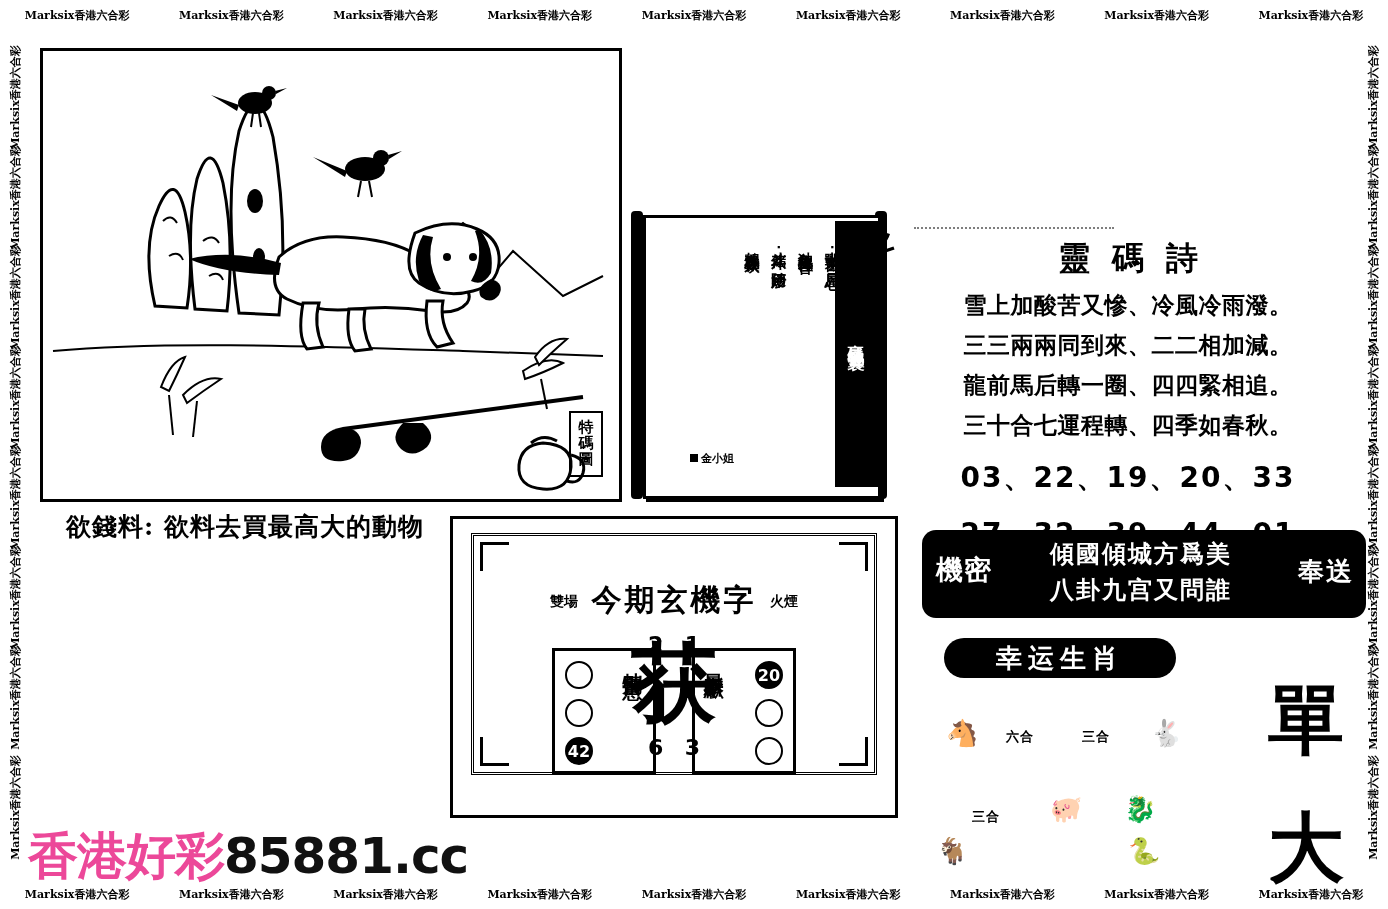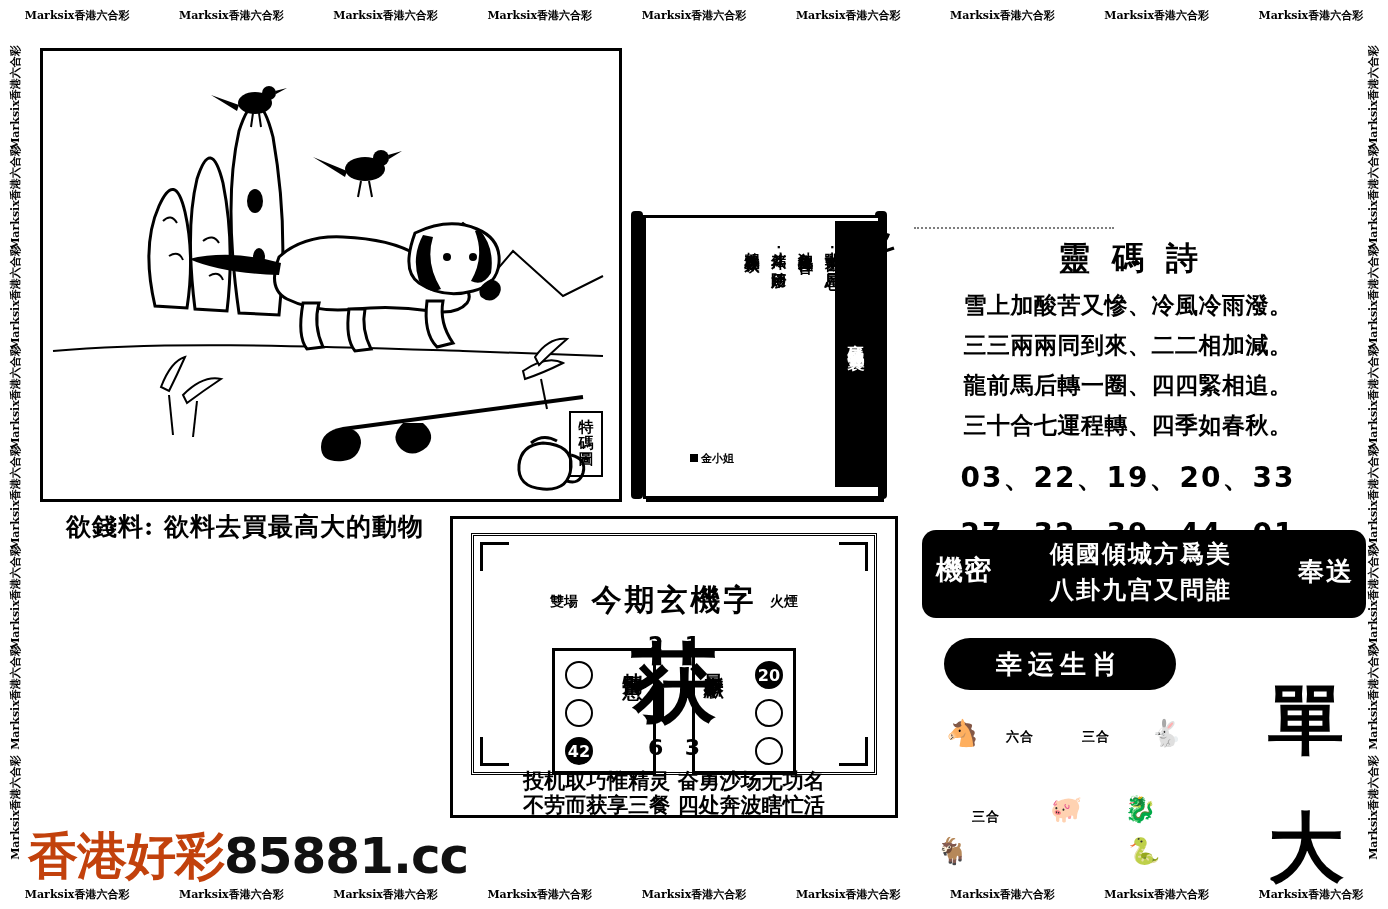--- a/index.html
+++ b/index.html
@@ -164,21 +164,21 @@
   .confid .c1 { top:8px; }
   .confid .c2 { top:44px; }
   .confid .gift {
     position:absolute; right:12px; top:24px;
     font-family:"DejaVu Serif", serif; font-size:26px; font-weight:bold;
     letter-spacing:2px;
   }
 
   
   .lucky-pill {
-    position:absolute; left:914px; top:608px; width:232px; height:52px;
+    position:absolute; left:914px; top:608px; width:232px; height:40px;
     background:#000; border-radius:26px; color:#fff;
     display:flex; align-items:center; justify-content:center;
     font-family:"DejaVu Serif", serif; font-size:26px; font-weight:bold;
     letter-spacing:6px;
   }
   .zodiac-area {
     position:absolute; left:880px; top:668px; width:290px; height:170px;
   }
   .zod {
     position:absolute; font-family:"DejaVu Serif", serif;
@@ -253,21 +253,21 @@
     font-family:"DejaVu Serif", serif; font-weight:bold;
     font-size:21px; line-height:1.15; text-align:center; white-space:nowrap;
   }
 
   
   .overlay {
     position:absolute; left:28px; bottom:22px; width:900px; height:64px;
     font-family:"DejaVu Sans", sans-serif; font-weight:bold;
     font-size:50px; white-space:nowrap; letter-spacing:-1px;
   }
-  .overlay .red { color:#c2410c;font-family:Liberation Mono, monospace; }
+  .overlay .red { color:#ec4899;font-family:Liberation Mono, monospace; }
   .overlay .blk { color:#111; }
 </style>
 </head>
 <body>
 
 <div class="wm-top">
   <span>Marksix香港六合彩</span>
   <span>Marksix香港六合彩</span>
   <span>Marksix香港六合彩</span>
   <span>Marksix香港六合彩</span>
@@ -480,23 +480,19 @@
       </div>
 
       <div class="bigcenter">获</div>
 
       <div class="digit" style="left:174px; top:96px;">2</div>
       <div class="digit" style="right:174px; top:96px;">1</div>
       <div class="digit" style="left:174px; bottom:12px;">6</div>
       <div class="digit" style="right:174px; bottom:12px;">3</div>
     </div>
 
-    <div class="mbox-foot">
-      <div>投机取巧惟精灵  奋勇沙场无功名</div>
-      <div>不劳而获享三餐  四处奔波瞎忙活</div>
-    </div>
   </div>
 
 </div>
 
 <div class="overlay">
   <span class="red">香港好彩</span><span class="blk">85881.cc</span>
 </div>
 
 </body></html>

